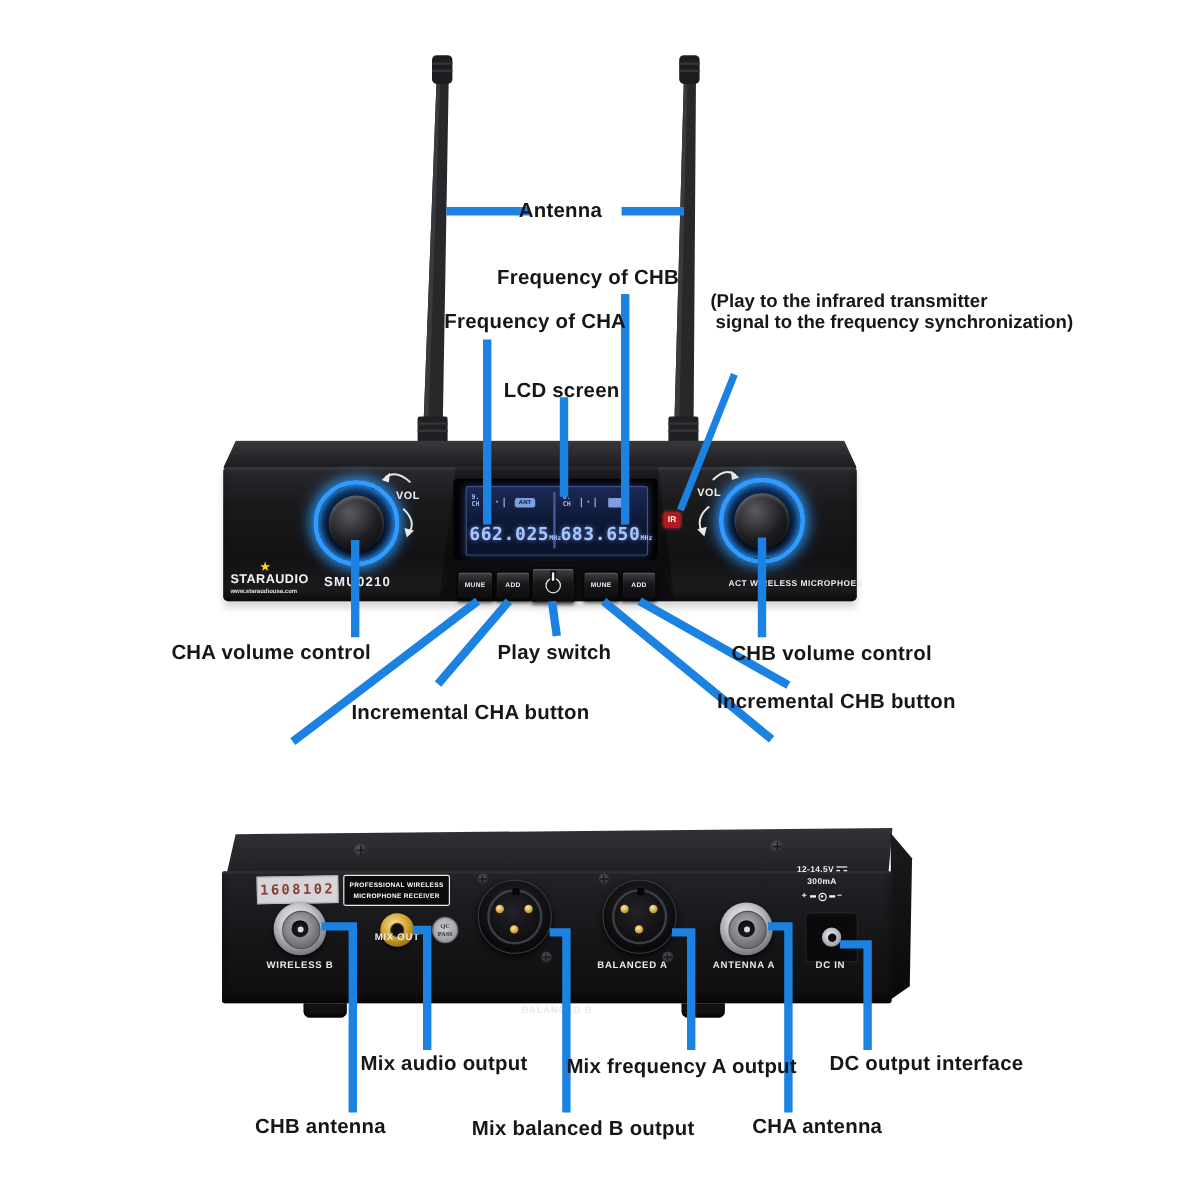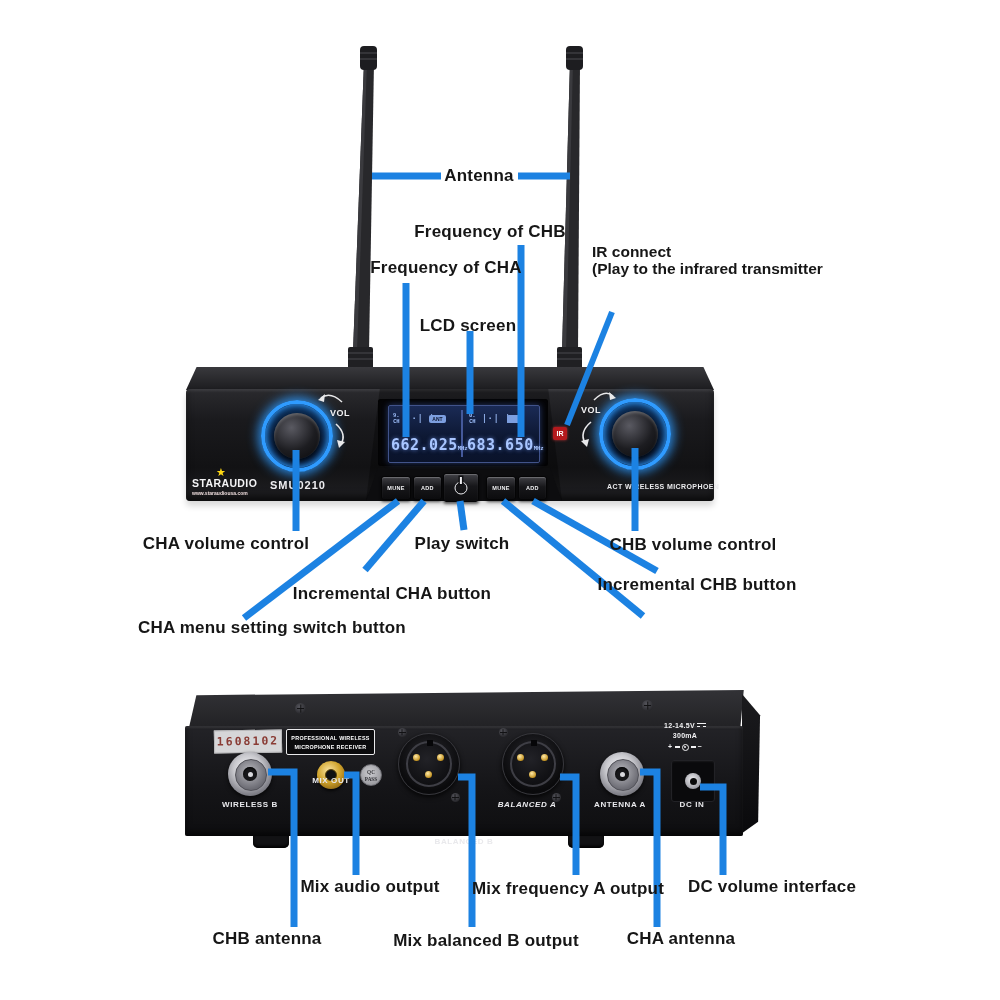--- a/index.html
+++ b/index.html
@@ -295,21 +295,21 @@
           <i></i>
         </span>
         <span class="polline"></span>
         <span>−</span>
     </div>
   </div>
 
   <div class="portlabel" style="left:250px;top:800px;">WIRELESS B</div>
   <div class="portlabel" style="left:331px;top:776px;">MIX OUT</div>
   <div class="portlabel" style="left:424px;top:837px;margin-left:40px;">BALANCED B</div>
-  <div class="portlabel" style="left:527px;top:800px;font-style:italic;">BALANCED A</div>
+  <div class="portlabel" style="left:527px;top:800px;">BALANCED A</div>
   <div class="portlabel" style="left:620px;top:800px;">ANTENNA A</div>
   <div class="portlabel" style="left:692px;top:800px;">DC IN</div>
 
   <svg class="layer">
     <path class="cline" d="M372 176 H441"></path>
     <path class="cline" d="M518 176 H570"></path>
     <path class="cline" d="M521 245 V437"></path>
     <path class="cline" d="M406 283 V437"></path>
     <path class="cline" d="M470 331 V414"></path>
     <path class="cline thin" d="M612 312 L567 425"></path>
@@ -330,34 +330,33 @@
     <path class="varrow" d="M342 402 Q330 391 321 398"></path>
     <polygon class="vhead" points="318,400 325,394 324,402"></polygon>
     <path class="varrow" d="M336 424 Q347 434 341 444"></path>
     <polygon class="vhead" points="339,448 337,440 345,442"></polygon>
     <path class="varrow" d="M594 400 Q605 389 613 396"></path>
     <polygon class="vhead" points="616,398 609,392 610,400"></polygon>
     <path class="varrow" d="M591 422 Q579 432 585 443"></path>
     <polygon class="vhead" points="587,447 581,441 589,439"></polygon>
   </svg>
 
-  <div class="callout" style="left:479px;top:166px;">Antenna</div>
+  <div class="callout" style="left:467px;top:166px;">Antenna</div>
   <div class="callout" style="left:490px;top:222px;">Frequency of CHB</div>
   <div class="callout" style="left:446px;top:258px;">Frequency of CHA</div>
   <div class="callout" style="left:468px;top:296px;margin-top:20px;">LCD screen</div>
   <div class="ir-block">
-    <div>IR connect</div>
     <div>(Play to the infrared transmitter</div>
+    <div> signal to the frequency synchronization)</div>
   </div>
   <div class="callout" style="left:226px;top:534px;">CHA volume control</div>
   <div class="callout" style="left:462px;top:534px;">Play switch</div>
   <div class="callout" style="left:693px;top:535px;">CHB volume control</div>
   <div class="callout" style="left:392px;top:572px;margin-top:12px;">Incremental CHA button</div>
   <div class="callout" style="left:697px;top:575px;">Incremental CHB button</div>
-  <div class="callout" style="left:272px;top:618px;">CHA menu setting switch button</div>
   <div class="callout" style="left:370px;top:877px;">Mix audio output</div>
   <div class="callout" style="left:568px;top:879px;">Mix frequency A output</div>
-  <div class="callout" style="left:772px;top:877px;">DC volume interface</div>
+  <div class="callout" style="left:772px;top:877px;">DC output interface</div>
   <div class="callout" style="left:267px;top:929px;">CHB antenna</div>
   <div class="callout" style="left:486px;top:931px;">Mix balanced B output</div>
   <div class="callout" style="left:681px;top:929px;">CHA antenna</div>
 
 </div>
 
 </body></html>

